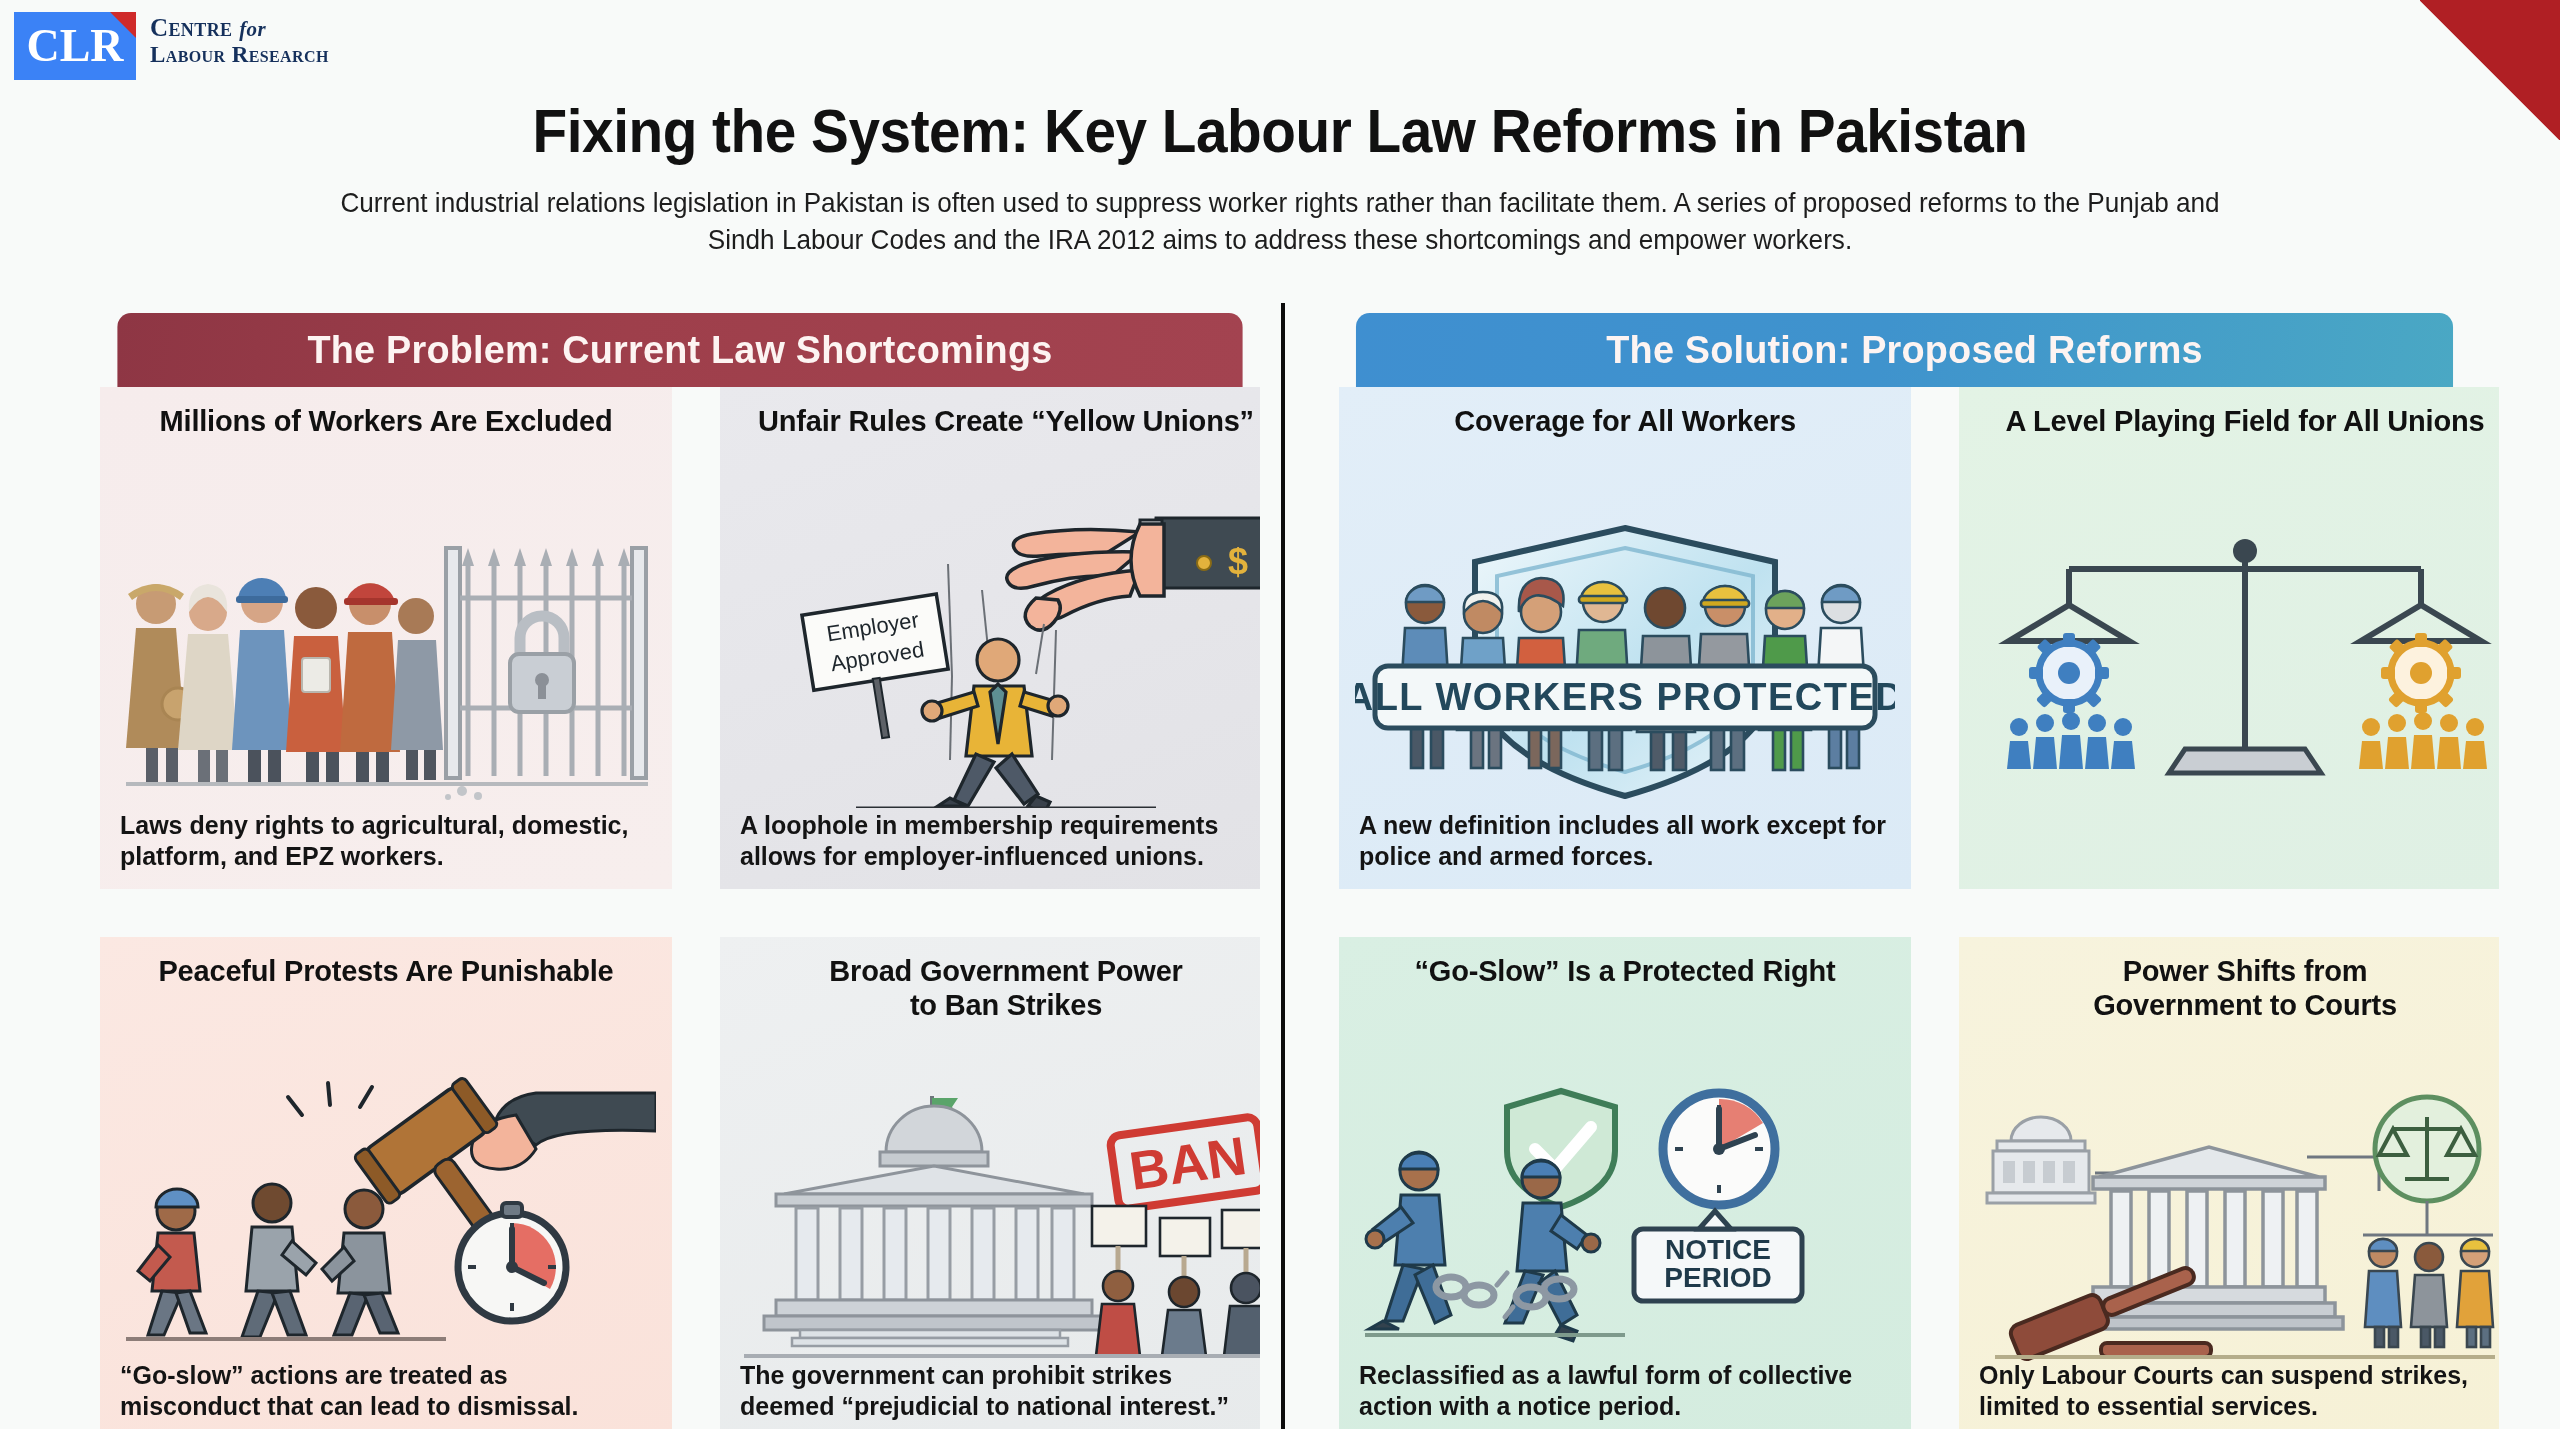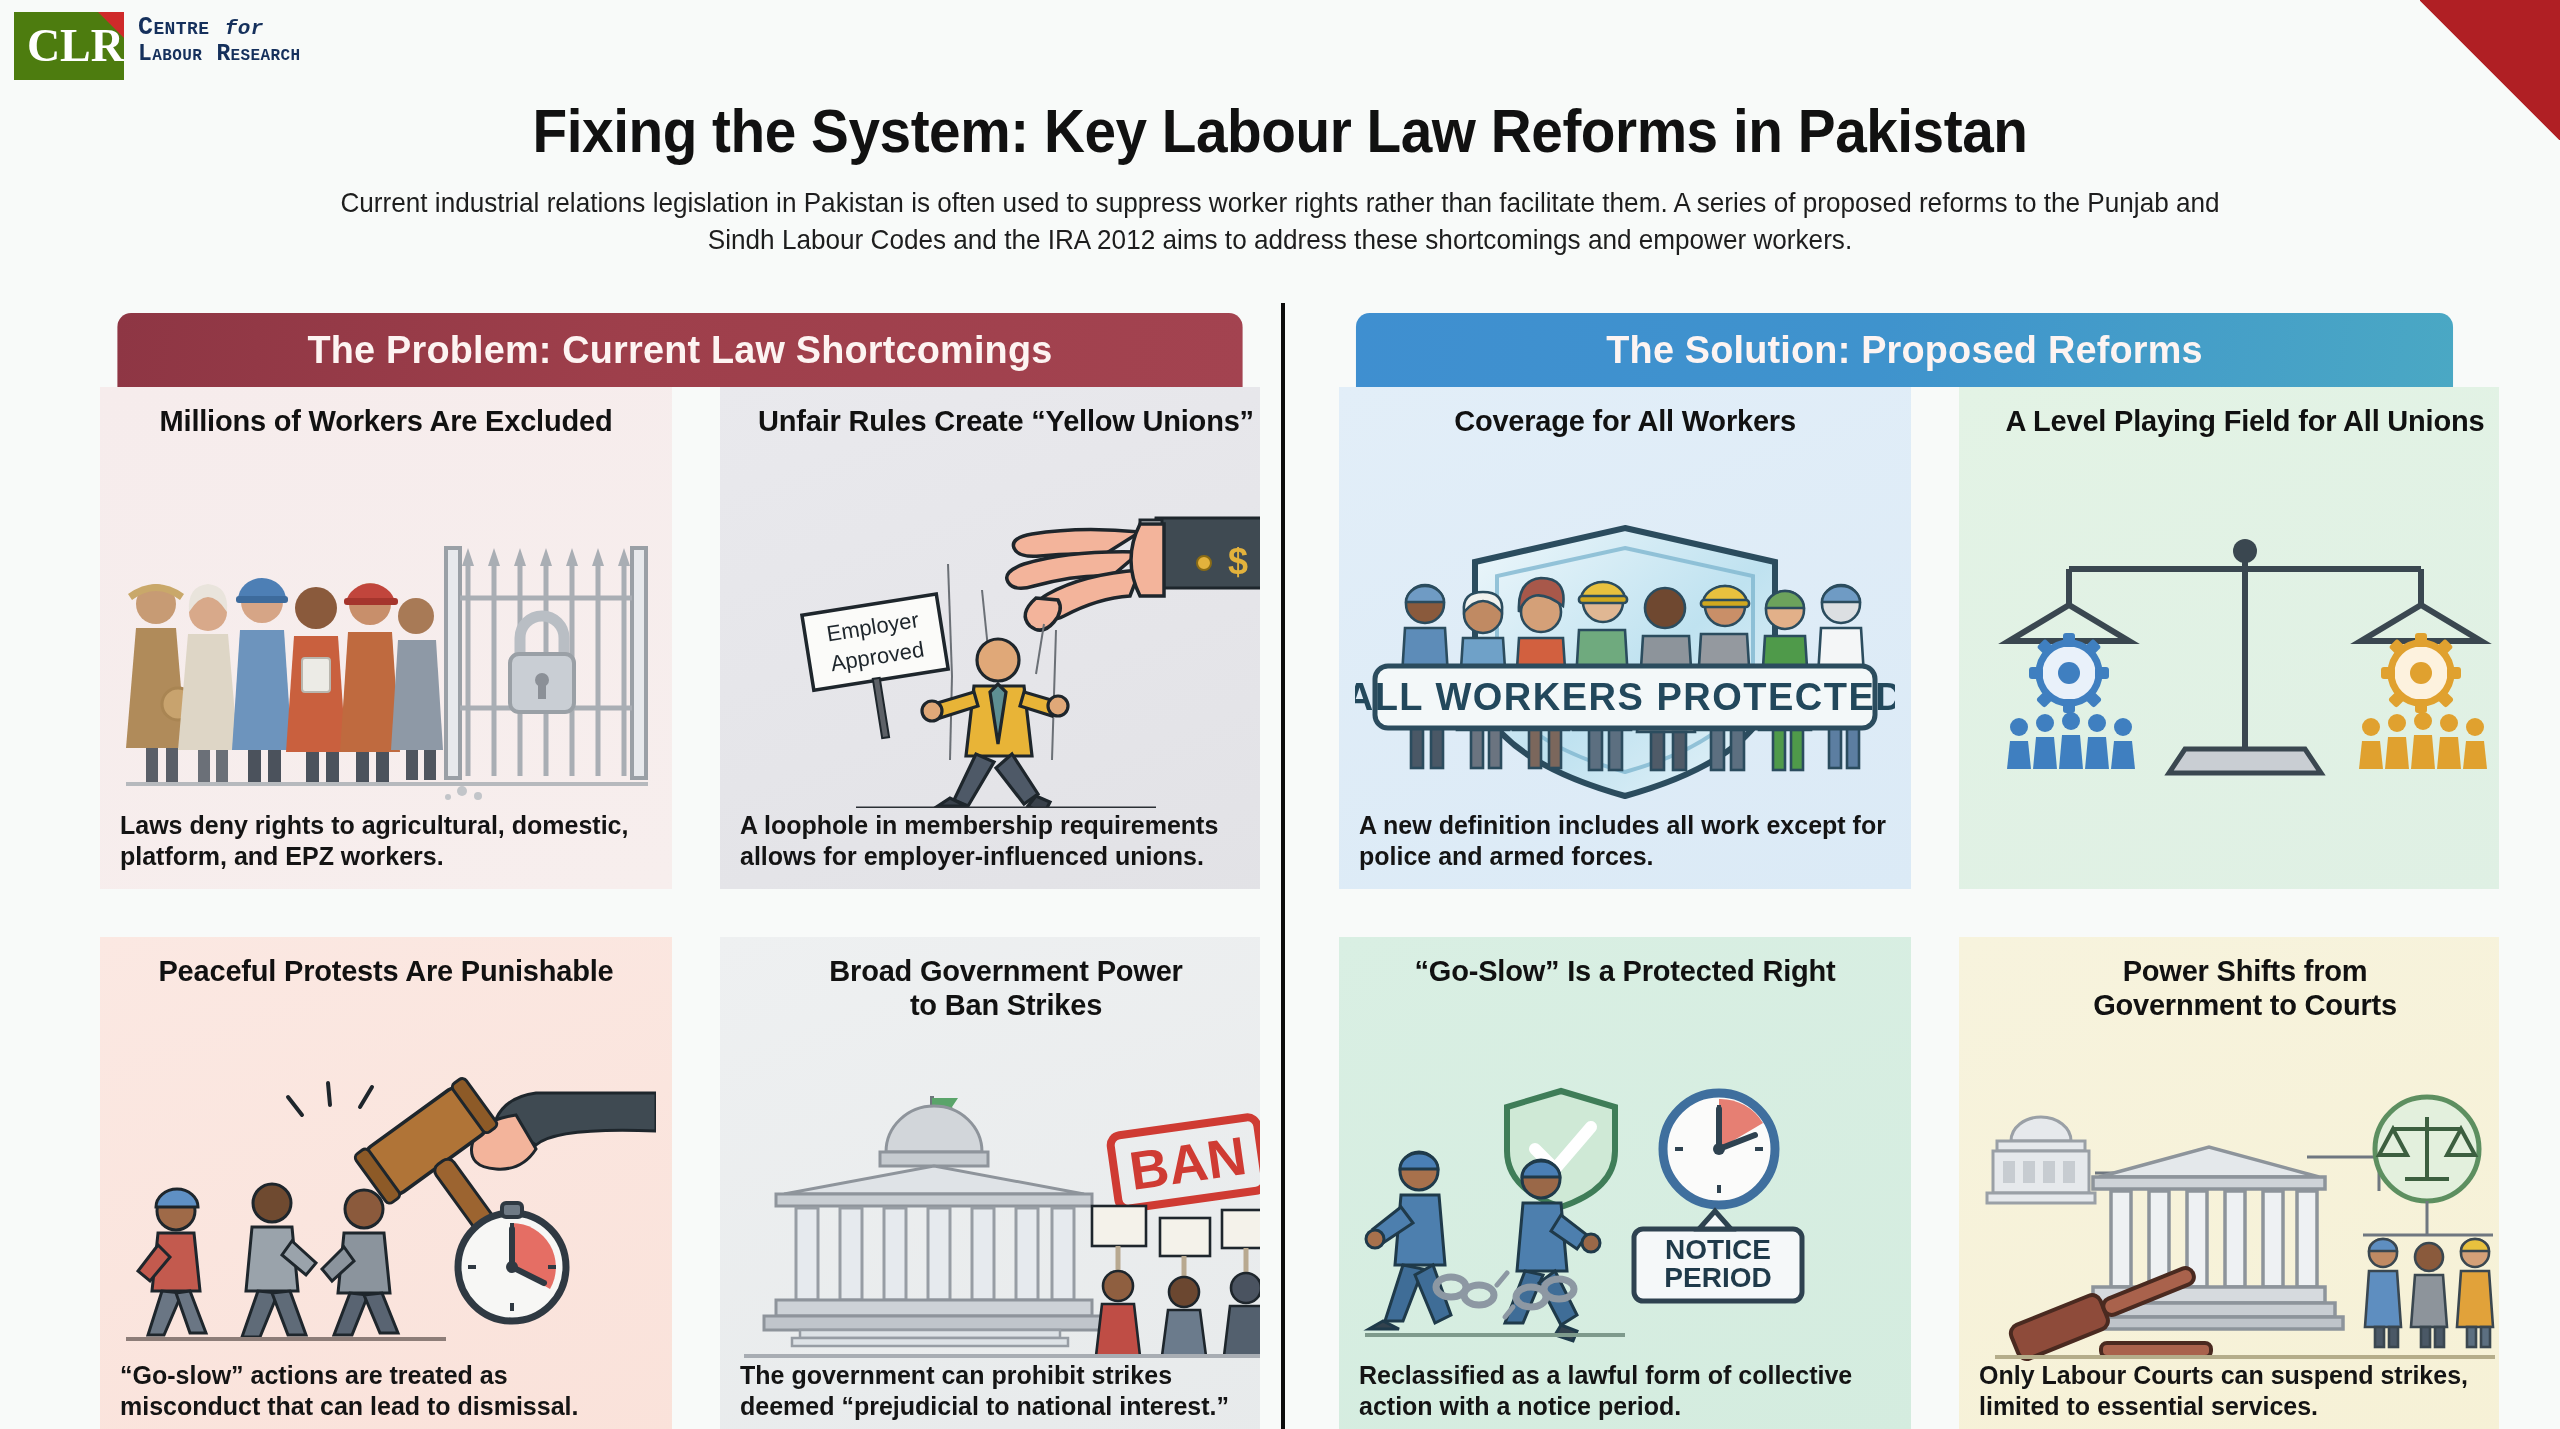--- a/index.html
+++ b/index.html
@@ -13,32 +13,32 @@
 
   
   .corner-ribbon {
     position: absolute; top: 0; right: 0; width: 140px; height: 140px;
     background: linear-gradient(225deg, #b01f24 0%, #b01f24 50%, transparent 50.5%);
   }
 
   
   .logo-row { position: absolute; left: 14px; top: 12px; display: flex; align-items: flex-start; }
   .logo-mark {
-    position: relative; width: 110px; height: 68px; background: #4d7c0f;
-    display: flex; align-items: center; justify-content: flex-end; overflow: hidden;
+    position: relative; width: 122px; height: 68px; background: #3b82f6;
+    display: flex; align-items: center; justify-content: center; overflow: hidden;
   }
   .logo-mark .clr {
     color: #ffffff; font-family: "Liberation Serif", serif; font-weight: bold;
     font-size: 46px; letter-spacing: 0px; line-height: 1;
   }
   .logo-mark .tri {
     position: absolute; top: 0; right: 0; width: 0; height: 0;
     border-top: 26px solid #cf2a2a; border-left: 26px solid transparent;
   }
-  .logo-text { margin-left: 14px; margin-top: 2px; font-family: Liberation Mono, monospace; color: #15305c; }
+  .logo-text { margin-left: 14px; margin-top: 2px; font-family: Liberation Serif, serif; color: #15305c; }
   .logo-line1 { font-size: 25px; font-variant: small-caps; letter-spacing: .4px; line-height: 1.12; font-weight: 600;}
   .logo-line1 .for { font-style: italic; font-variant: normal; font-size: 21px; }
   .logo-line2 { font-size: 23px; font-variant: small-caps; letter-spacing: .4px; line-height: 1.12; font-weight: 600;}
 
   
   .title {
     position: absolute; top: 96px; left: 0; width: 2560px; text-align: center;
     font-size: 61px; font-weight: bold; color: #111111;
     letter-spacing: -0.5px; transform: scaleX(0.93); transform-origin: center top;
   }

